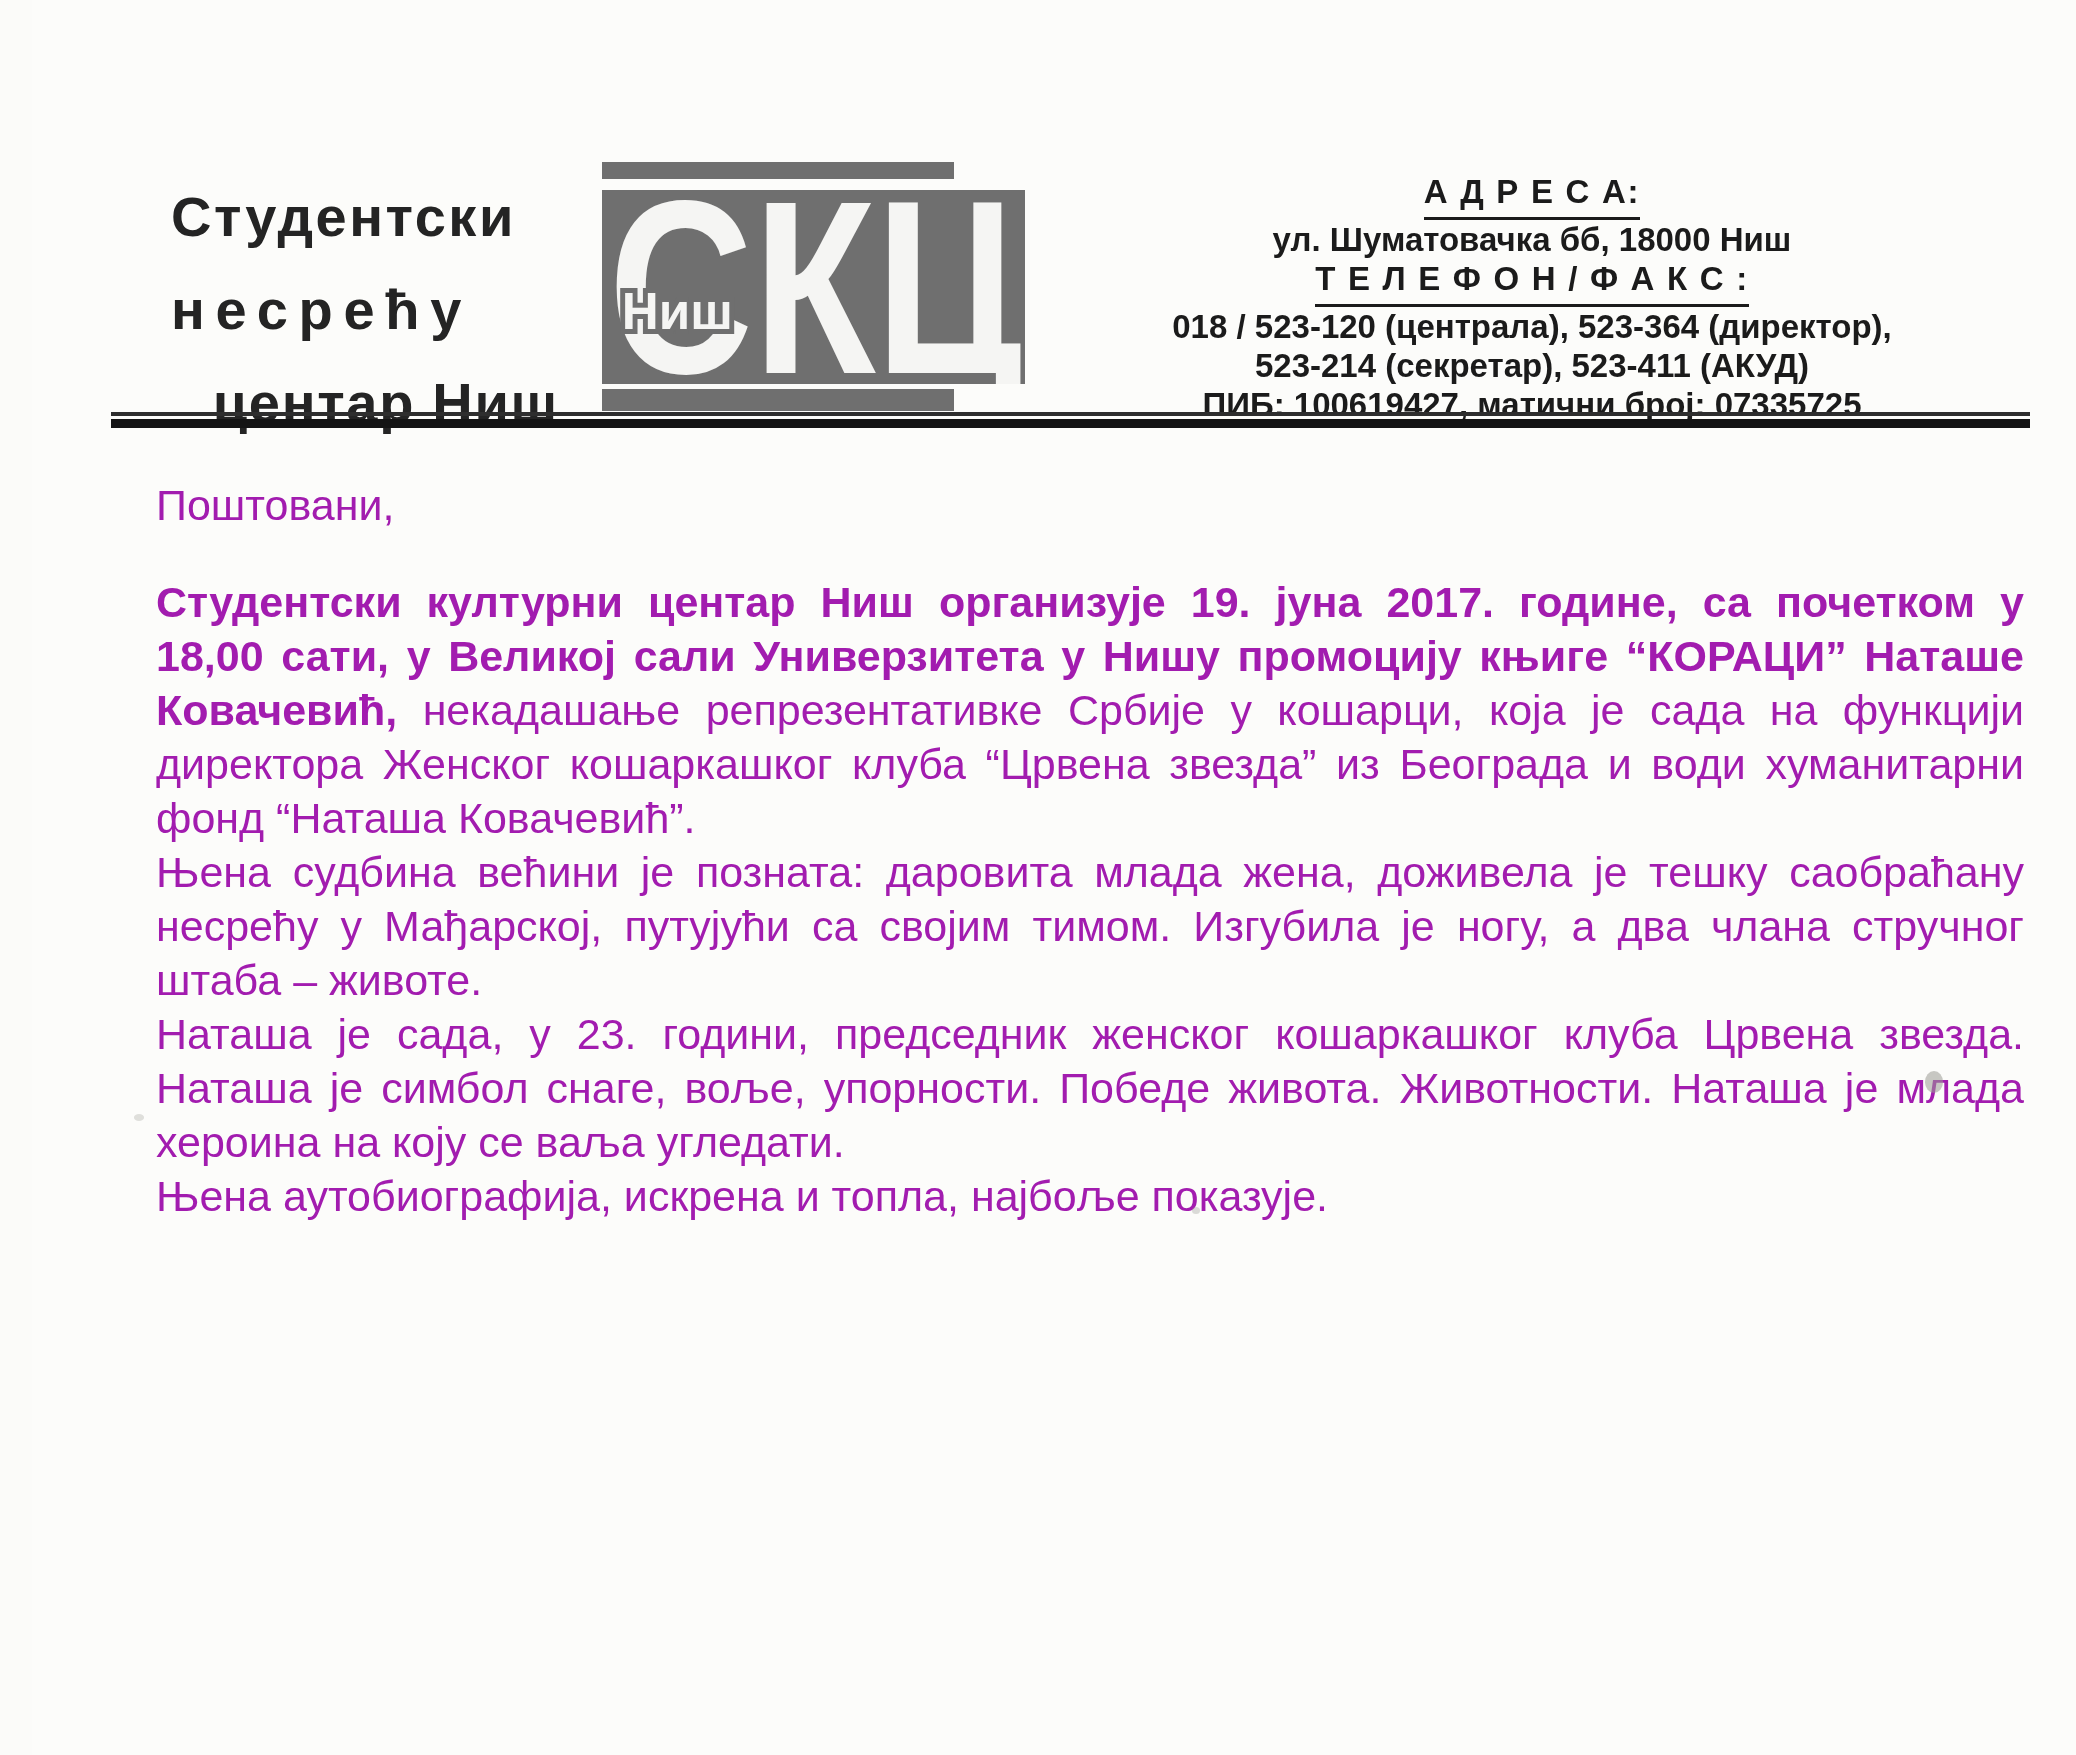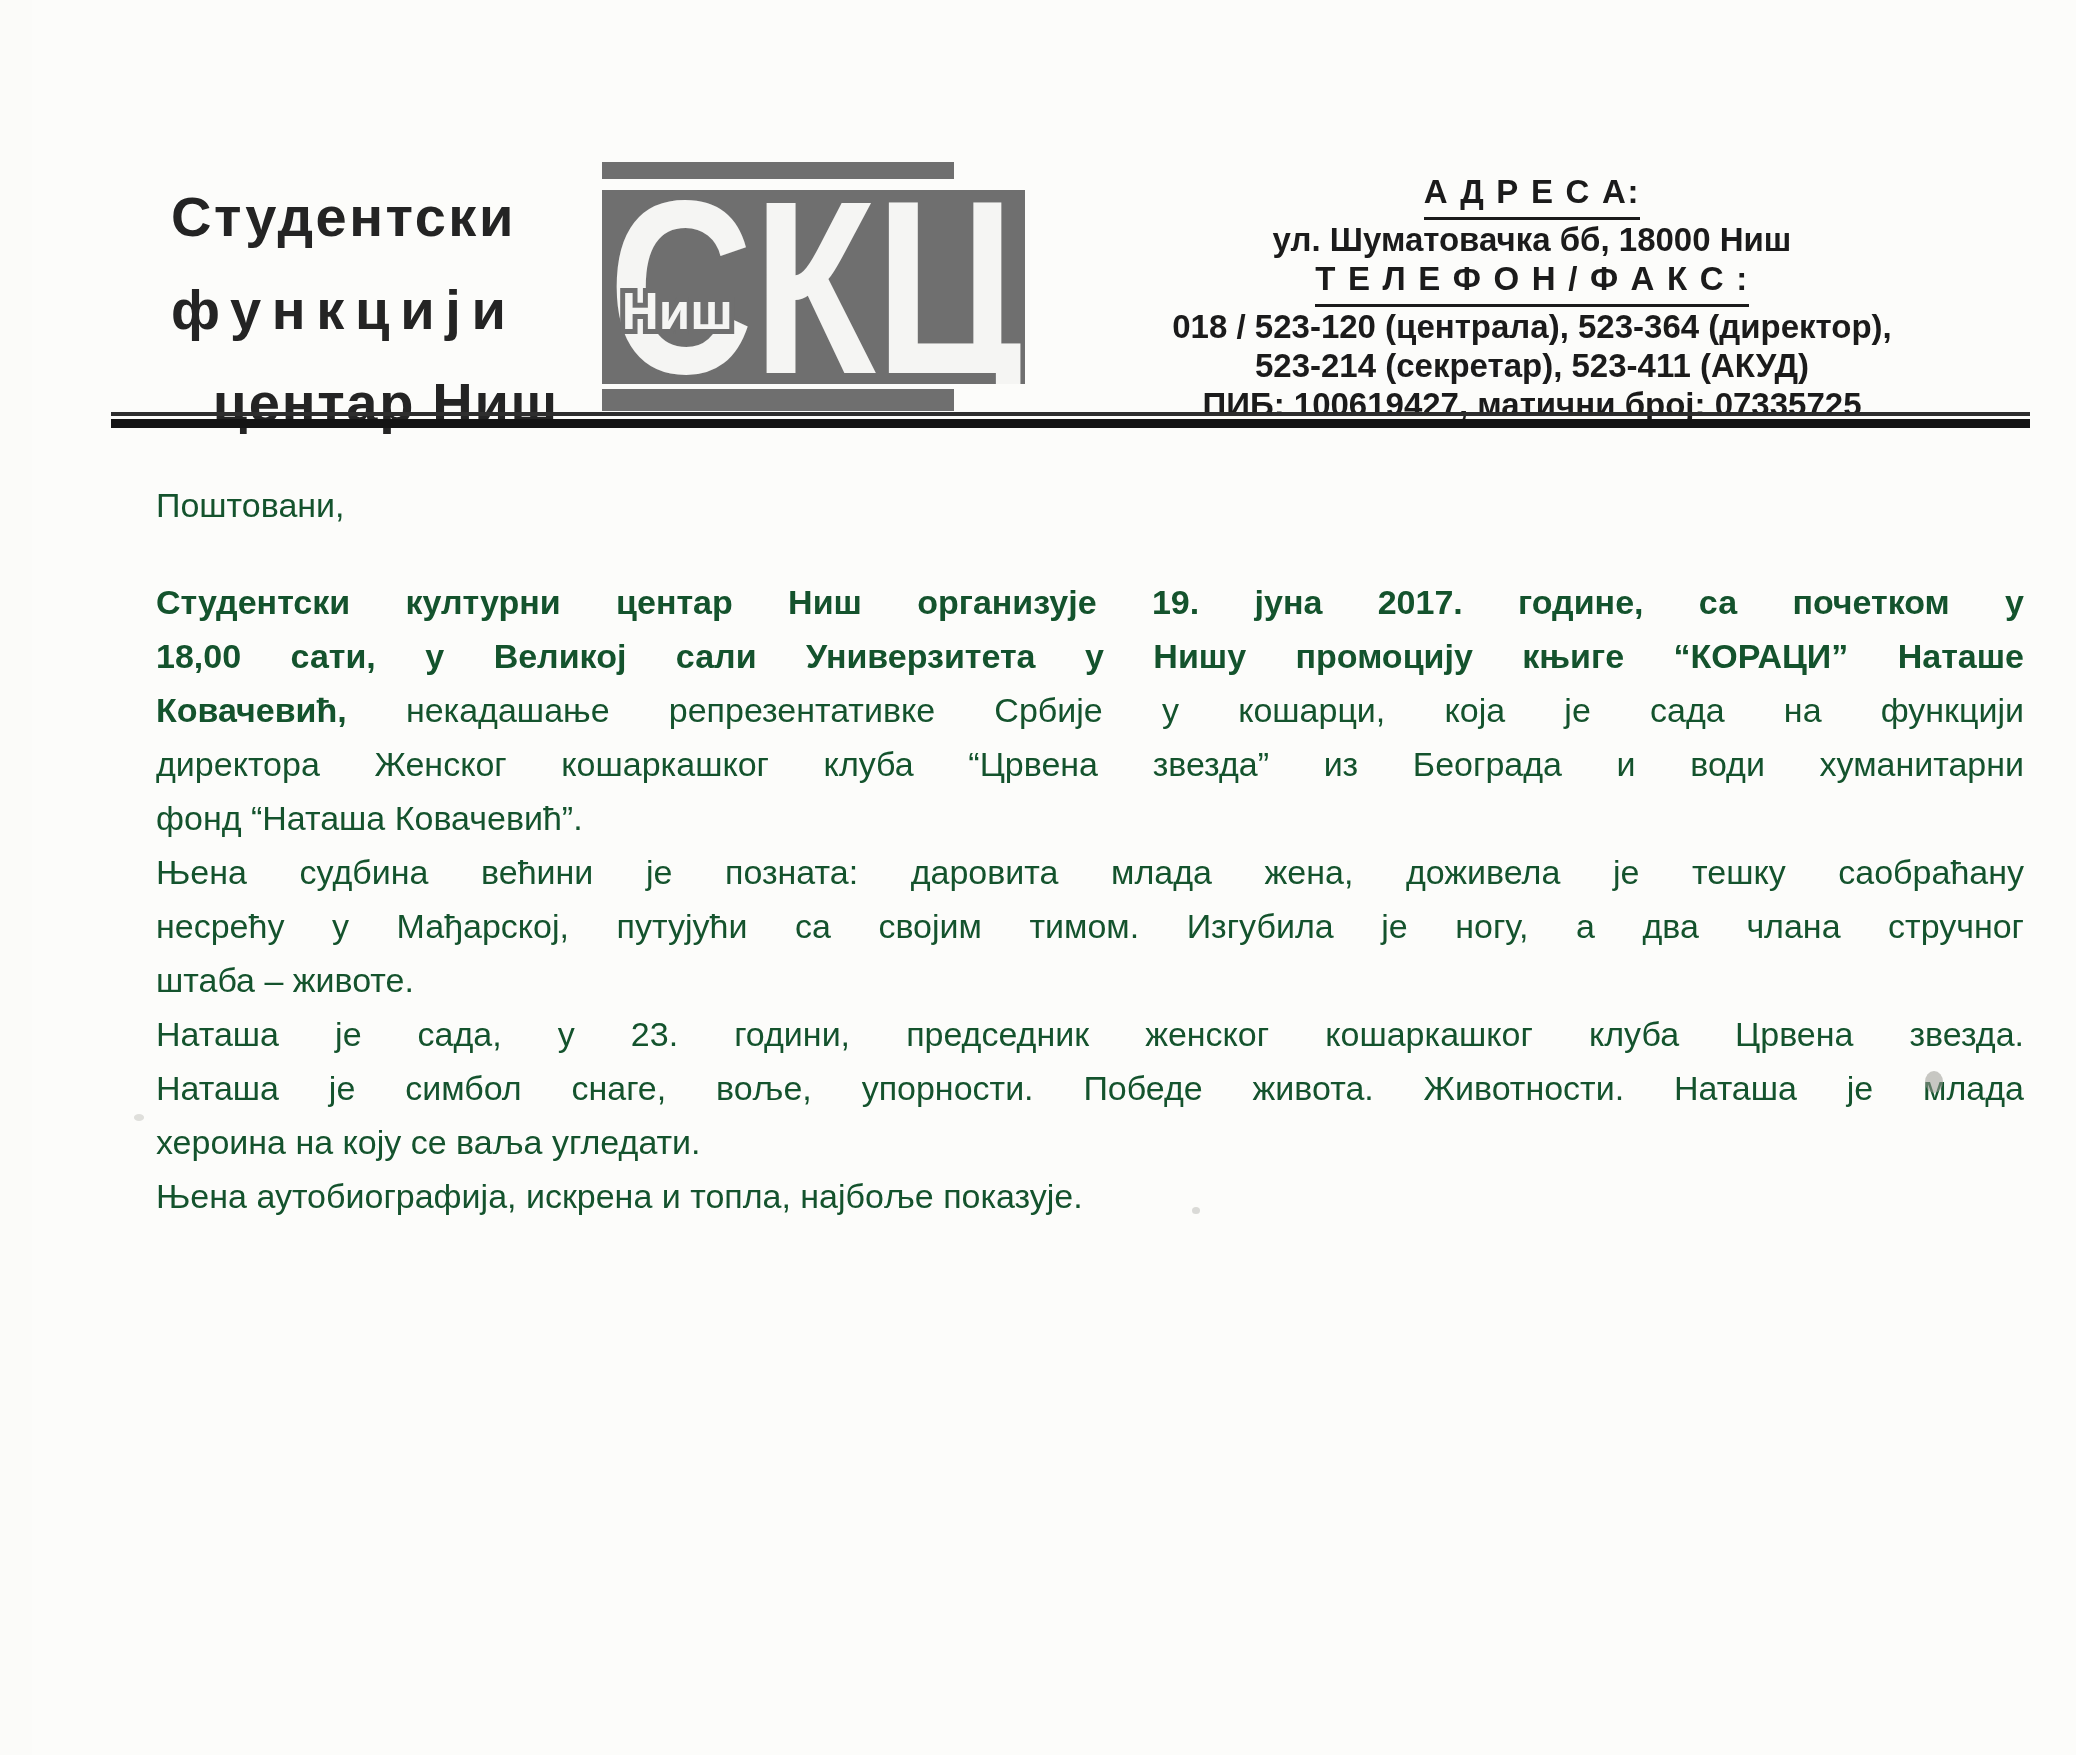--- a/index.html
+++ b/index.html
@@ -80,23 +80,23 @@
   }
   .rule-thin  { height: 4.1px;  background: #2e2e2e; margin-bottom: 3.3px; }
   .rule-thick { height: 9px; background: #141414; }
 
   
   .letter {
     position: absolute;
     left: 124px;
     top: 478px;
     width: 1868px;
-    font-size: 34px;
+    font-size: 43px;
     line-height: 54px;
-    color: #14532d;
+    color: #a21caf;
   }
   .salutation { margin: 0 0 43px 0; }
   p.para { margin: 0; }
   .mb25 { margin-bottom: 20.7px; }
   .mb45 { margin-bottom: 37px; }
   .mb28 { margin-bottom: 23px; }
   .mb30 { margin-bottom: 25px; }
   .line { display: block; }
   .just {
     text-align: justify;
@@ -115,21 +115,21 @@
   .speck.s2 { left: 1160px; top: 1207px; width: 8.3px; height: 7.4px; opacity: 0.35; }
   .speck.s3 { left: 102px;  top: 1114px; width: 10px; height: 6.6px; opacity: 0.3; }
 </style>
 </head>
 <body>
 
 <div class="page">
 
   <div class="org-name">
     <div class="org-line l1">Студентски</div>
-    <div class="org-line l2">функцији</div>
+    <div class="org-line l2">несрећу</div>
     <div class="org-line l3">центар Ниш</div>
   </div>
 
   <div class="logo">
     <div class="logo-stripe top"></div>
     <svg class="logo-main" viewBox="0 0 512 235" preserveAspectRatio="none">
       <rect x="0" y="0" width="512" height="235" fill="#6f6f6f"></rect>
       <text x="8" y="222" font-family="Liberation Sans, DejaVu Sans, sans-serif" font-size="300" font-weight="bold" fill="#f5f5f3" textLength="500" lengthAdjust="spacingAndGlyphs">СКЦ</text>
       <text x="24" y="168" font-family="Liberation Sans, DejaVu Sans, sans-serif" font-size="62" font-weight="bold" fill="#f5f5f3" stroke="#6f6f6f" stroke-width="12" paint-order="stroke">Ниш</text>
     </svg>

